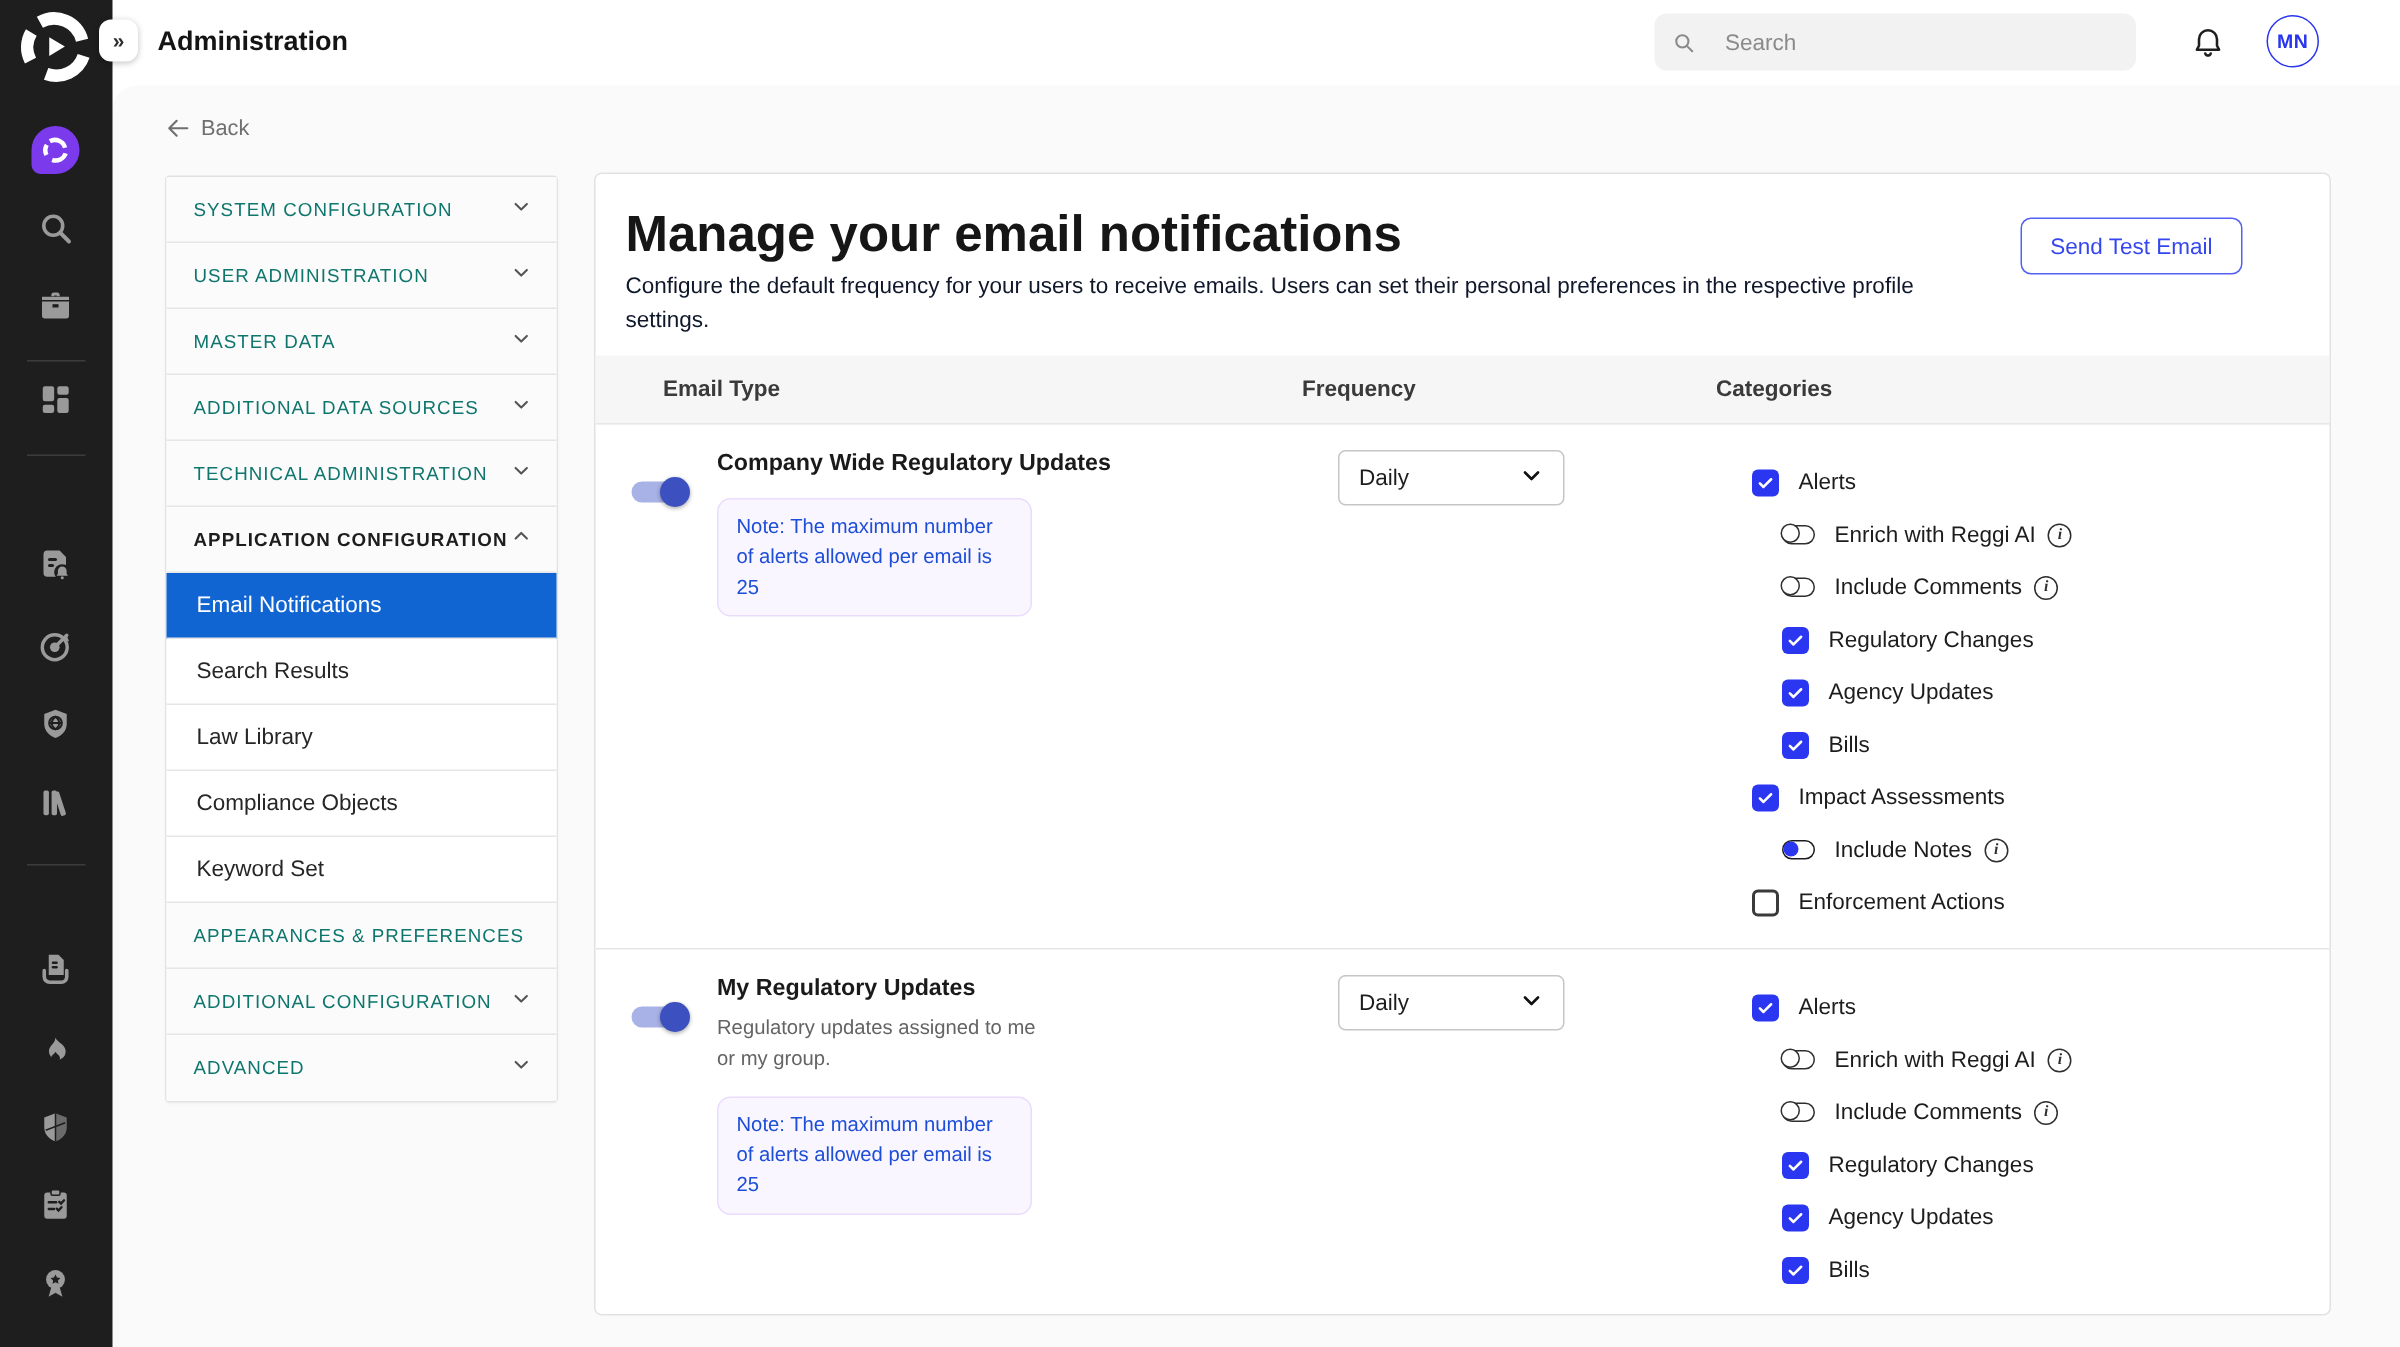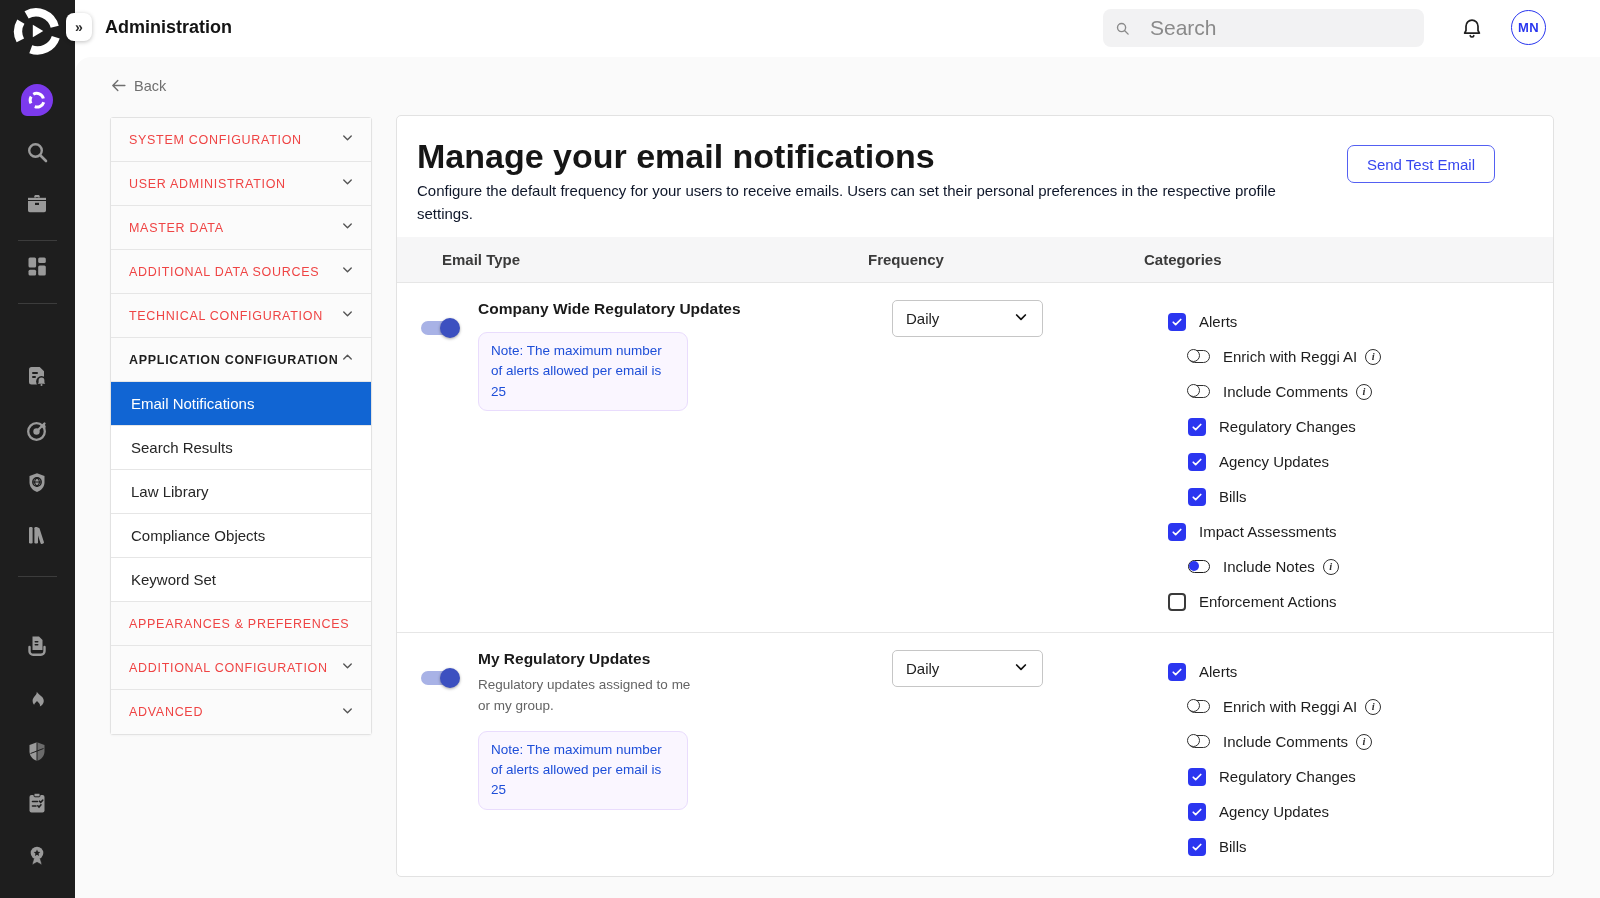--- a/index.html
+++ b/index.html
@@ -19,42 +19,42 @@
                 border-radius:8px; box-shadow:0 1px 4px rgba(0,0,0,.25); z-index:10; border:none;
                 display:flex; align-items:center; justify-content:center; cursor:pointer;
                 font-size:14px; font-weight:700; color:#2d2d2d; }
 
   
   .main { position:absolute; left:75px; top:0; right:0; bottom:0; background:#fff; }
   .topbar { position:relative; height:57px; background:#fff; }
   .topbar .title { position:absolute; left:30px; top:17px; font-size:18px; font-weight:700; color:#141414; }
   .searchbox { position:absolute; left:1028px; top:9px; width:321px; height:38px; background:#f2f2f3;
                border-radius:8px; display:flex; align-items:center; padding:0 12px; }
-  .searchbox input { border:none; outline:none; background:transparent; font-size:21px; color:#333;
+  .searchbox input { border:none; outline:none; background:transparent; font-size:15px; color:#333;
                      font-family:"Liberation Sans", sans-serif; width:100%; margin-left:20px; }
   .searchbox input::placeholder { color:#8a8a8a; }
   .bell { position:absolute; left:1385px; top:17px; width:24px; height:24px; background:none; border:none; cursor:pointer; }
   .avatar { position:absolute; left:1436px; top:10px; width:35px; height:35px; border-radius:50%;
             border:1.5px solid #2936ef; color:#2936ef; background:#fff; font-size:13px; font-weight:700;
             display:flex; align-items:center; justify-content:center; letter-spacing:.3px; cursor:pointer; }
 
   .content { position:absolute; left:0; top:57px; right:0; bottom:0; background:#fafafa;
              border-top-left-radius:16px; }
 
   .back { position:absolute; left:35px; top:20px; display:flex; align-items:center; gap:7px;
           color:#6f6f6f; font-size:14.5px; cursor:pointer; background:none; border:none;
           font-family:"Liberation Sans", sans-serif; }
 
   
   .menu { position:absolute; left:35px; top:60px; width:262px; background:#fff;
           border:1px solid #e2e2e2; border-radius:3px; box-shadow:0 1px 2px rgba(0,0,0,.03); }
   .menu-item { height:44px; display:flex; align-items:center; justify-content:space-between;
                padding:0 16px 0 18px; border-bottom:1px solid #e6e6e6; cursor:pointer; background:#fbfbfb; }
   .menu-item:last-child { border-bottom:none;gap:48px; }
-  .menu-item .lbl { font-size:12.5px; letter-spacing:.7px; color:#ef4444; font-weight:500; }
+  .menu-item .lbl { font-size:12.5px; letter-spacing:.7px; color:#0f766e; font-weight:500; }
   .menu-item.expanded .lbl { font-weight:700; color:#1d1d1d; }
   .menu-item.sub { background:#fff; padding-left:20px; }
   .menu-item.sub .lbl { font-size:15px; letter-spacing:0; color:#262626; font-weight:400; }
   .menu-item.selected { background:#1165d3; }
   .menu-item.selected .lbl { color:#fff; font-weight:500; }
 
   
   .card { position:absolute; left:321px; top:58px; width:1158px; height:762px; background:#fff;
           border:1px solid #e2e2e2; border-radius:5px; overflow:hidden; }
   .card-head { position:relative; height:121px; }
@@ -269,21 +269,21 @@
      <path d="M6 9.5l6 6 6-6" fill="none" stroke="#555" stroke-width="2.2" stroke-linecap="round" stroke-linejoin="round"></path>
               </svg></span>
           </div>
           <div class="menu-item">
             <span class="lbl">ADDITIONAL DATA SOURCES</span>
             <span><svg width="15" height="15" viewBox="0 0 24 24">
      <path d="M6 9.5l6 6 6-6" fill="none" stroke="#555" stroke-width="2.2" stroke-linecap="round" stroke-linejoin="round"></path>
               </svg></span>
           </div>
           <div class="menu-item">
-            <span class="lbl">TECHNICAL CONFIGURATION</span>
+            <span class="lbl">TECHNICAL ADMINISTRATION</span>
             <span><svg width="15" height="15" viewBox="0 0 24 24">
      <path d="M6 9.5l6 6 6-6" fill="none" stroke="#555" stroke-width="2.2" stroke-linecap="round" stroke-linejoin="round"></path>
               </svg></span>
           </div>
           <div class="menu-item expanded">
             <span class="lbl">APPLICATION CONFIGURATION</span>
             <span><svg width="15" height="15" viewBox="0 0 24 24">
      <path d="M6 14.5l6-6 6 6" fill="none" stroke="#555" stroke-width="2.2" stroke-linecap="round" stroke-linejoin="round"></path>
               </svg></span>
           </div>

